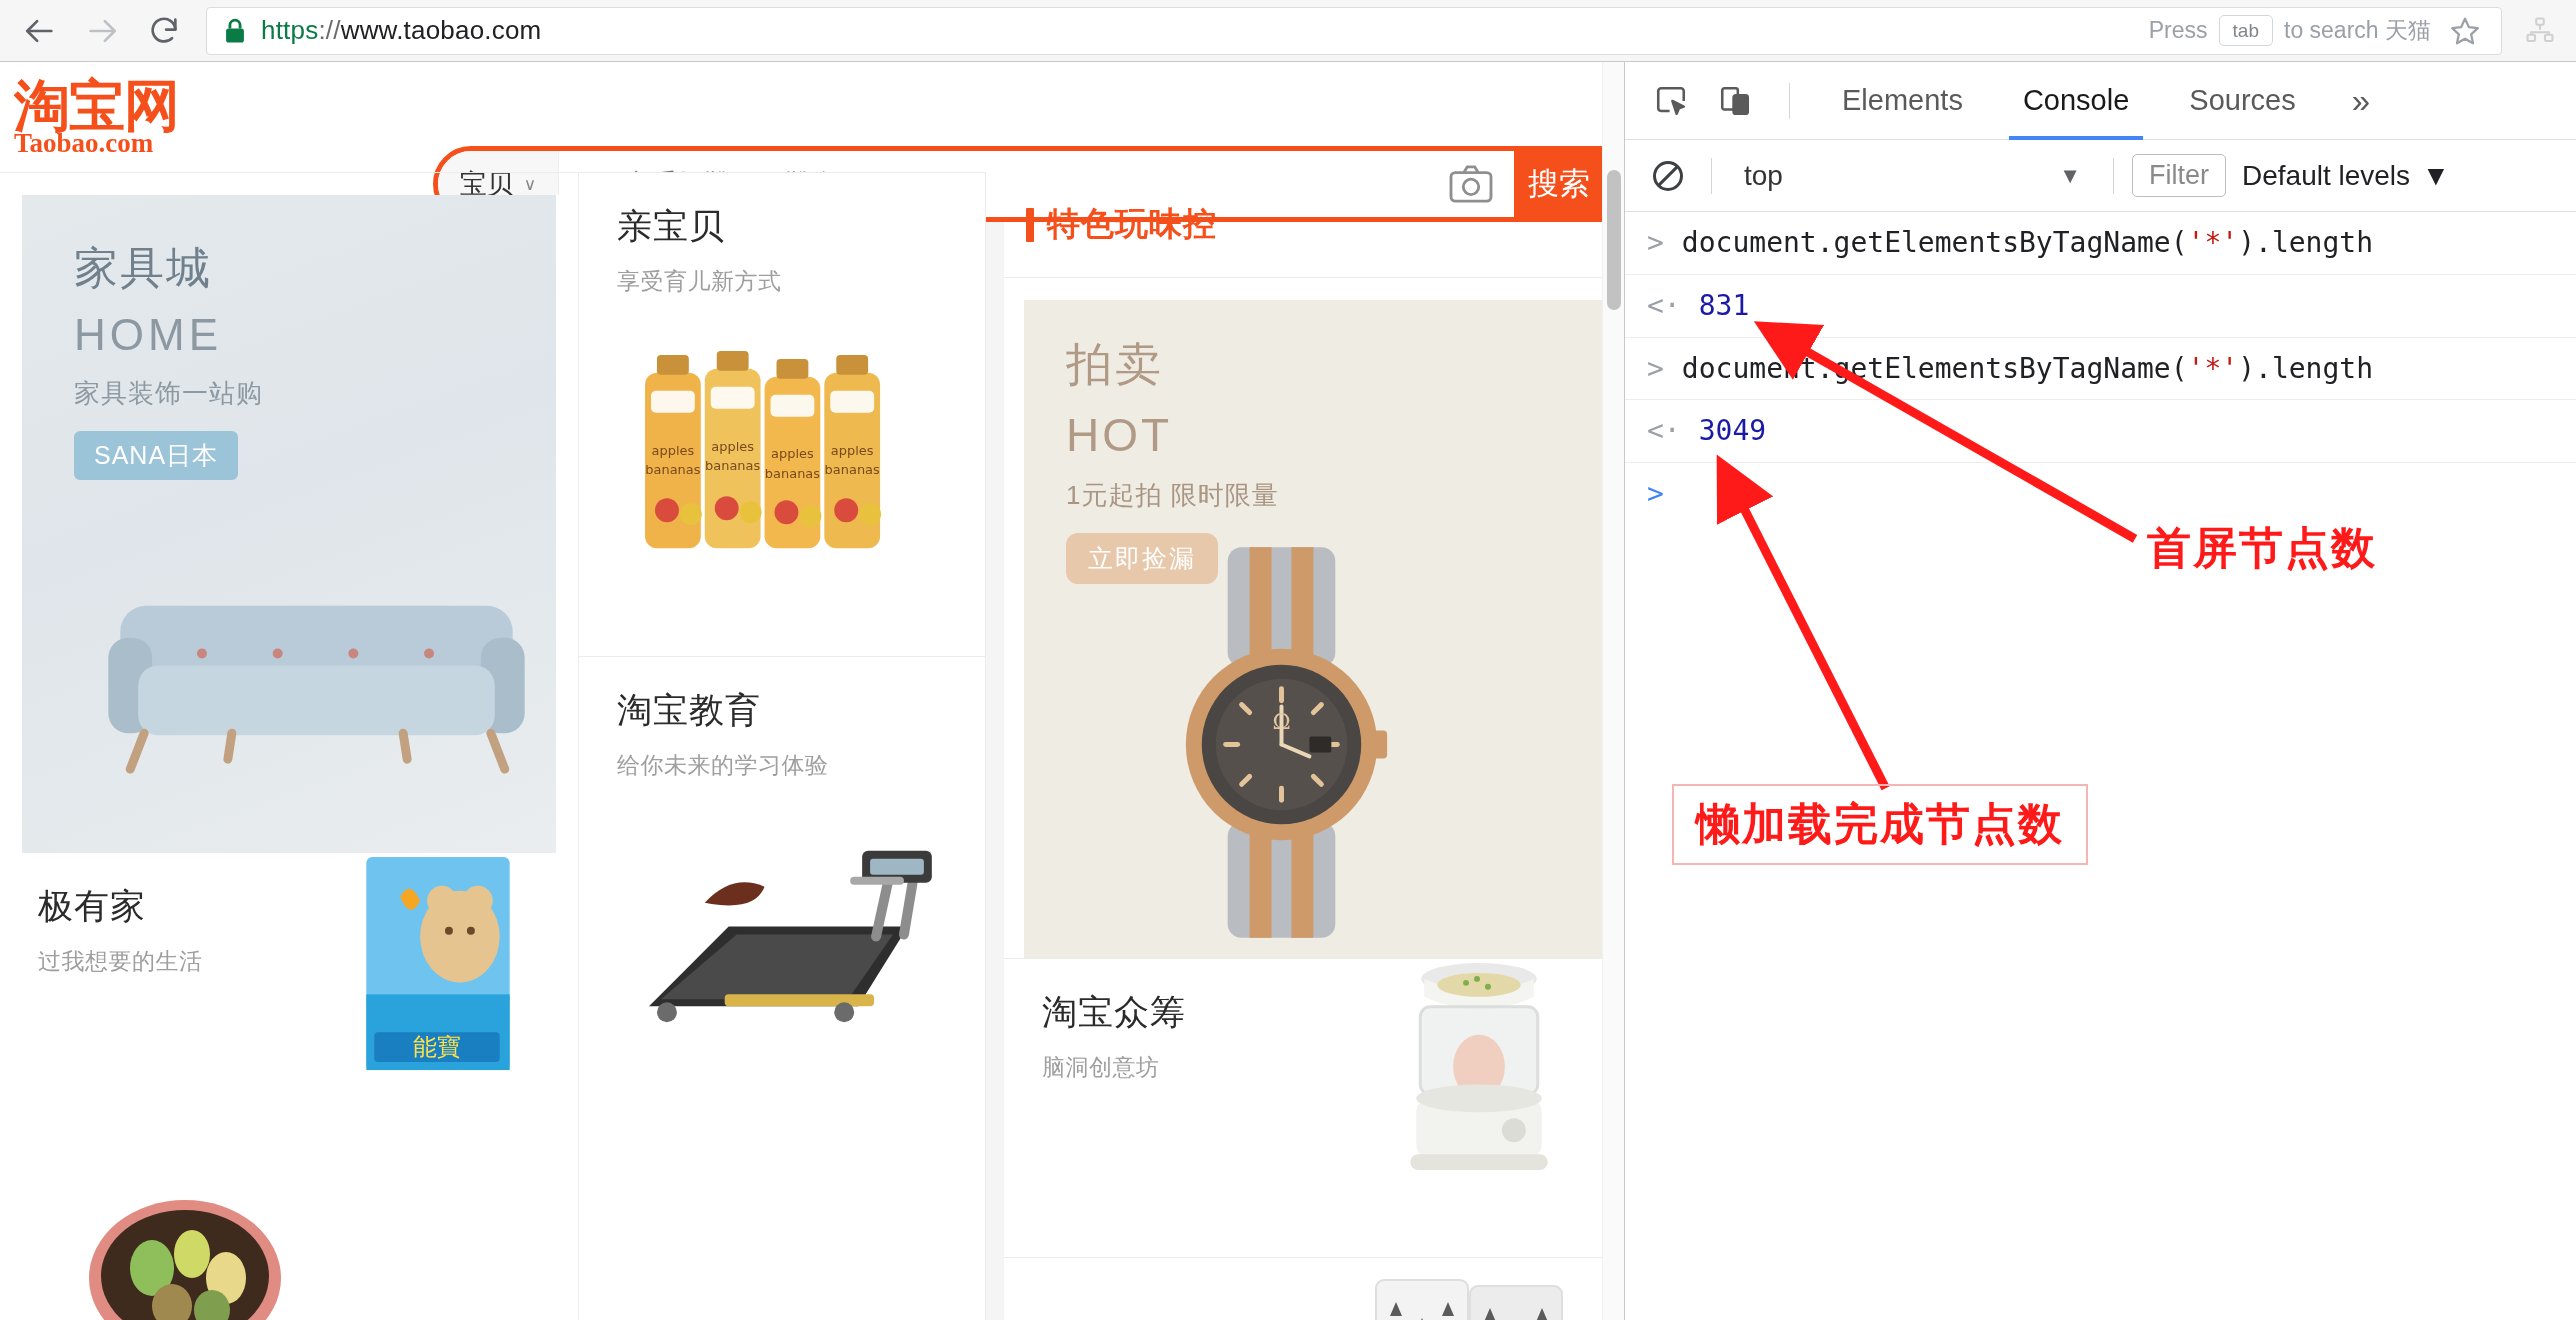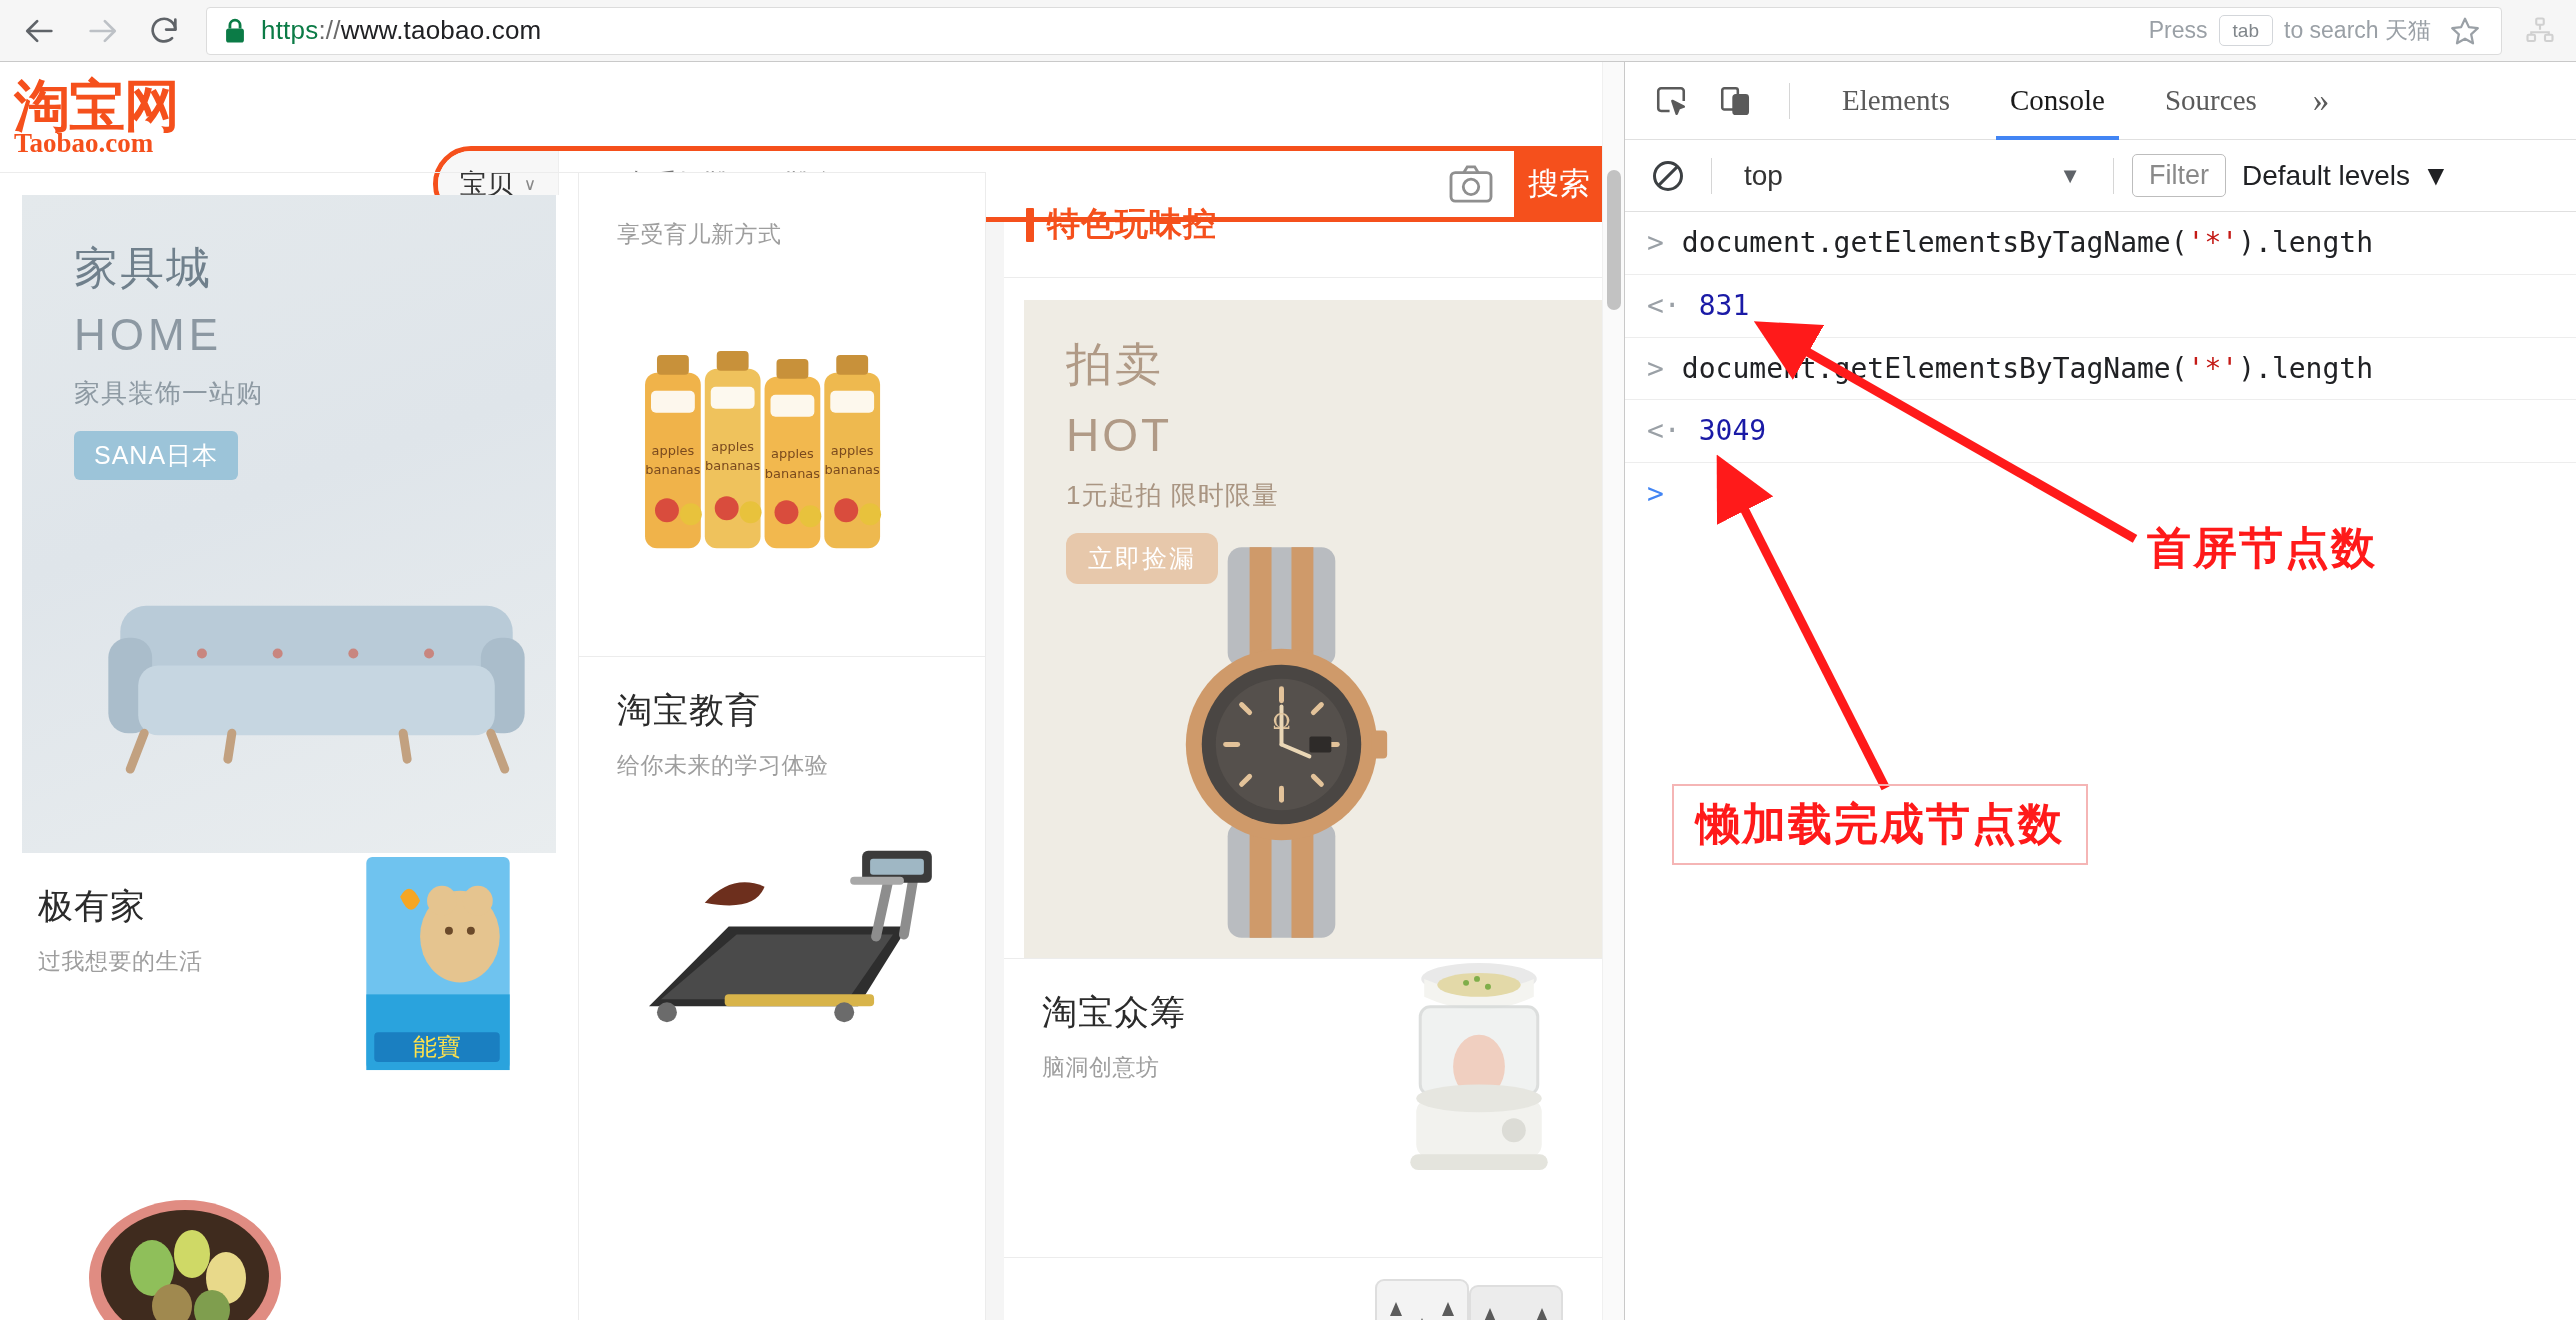--- a/index.html
+++ b/index.html
@@ -142,21 +142,21 @@
   .thumb { position:absolute; }
 
   
   .devtools {
     position:absolute; left:1624px; top:62px; width:952px; height:1259px;
     background:#ffffff; border-left:1px solid #c9c9c9;
     display:flex; flex-direction:column;
   }
   .dt-tabs {
     height:78px; display:flex; align-items:center; padding:0 18px;
-    border-bottom:1px solid #e0e0e0; flex:none; gap:8px;font-family:Liberation Serif, serif;
+    border-bottom:1px solid #e0e0e0; flex:none; gap:8px;
   }
   .dt-icon-btn { width:56px; height:56px; display:flex; align-items:center; justify-content:center; }
   .dt-div { width:1px; height:36px; background:#d6d6d6; margin:0 18px; flex:none; }
   .dt-tab {
     font-size:29px; color:#5a5a5a; padding:0 26px; height:78px;
     display:flex; align-items:center; position:relative; white-space:nowrap;
   }
   .dt-tab.active { color:#1a1a1a; }
   .dt-tab.active::after {
     content:""; position:absolute; left:12px; right:12px; bottom:0; height:4px; background:#4285f4;
@@ -365,20 +365,21 @@
                   <ellipse cx="146" cy="120" rx="20" ry="26" fill="#e8d98a"></ellipse>
                   <ellipse cx="92" cy="148" rx="20" ry="22" fill="#a0894f"></ellipse>
                   <ellipse cx="132" cy="152" rx="18" ry="20" fill="#7f9e4e"></ellipse>
                 </g>
             </svg>
           </div>
         </div>
 
         <div class="grid-side">
           <div class="card card-pad" style="height:483px">
+            <div class="card-title">亲宝贝</div>
             <div class="card-sub">享受育儿新方式</div>
             <svg class="thumb" style="left:48px; top:160px; width:299px; height:249px" viewBox="0 0 300 250">
               <g>
                 <rect x="18" y="40" width="56" height="176" rx="12" fill="#f0b34a"></rect>
                 <rect x="78" y="36" width="56" height="180" rx="12" fill="#efc25c"></rect>
                 <rect x="138" y="44" width="56" height="172" rx="12" fill="#f2b84e"></rect>
                 <rect x="198" y="40" width="56" height="176" rx="12" fill="#eeb94f"></rect>
               </g>
               <g fill="#fff" opacity=".9">
                 <rect x="24" y="58" width="44" height="22" rx="5"></rect>

